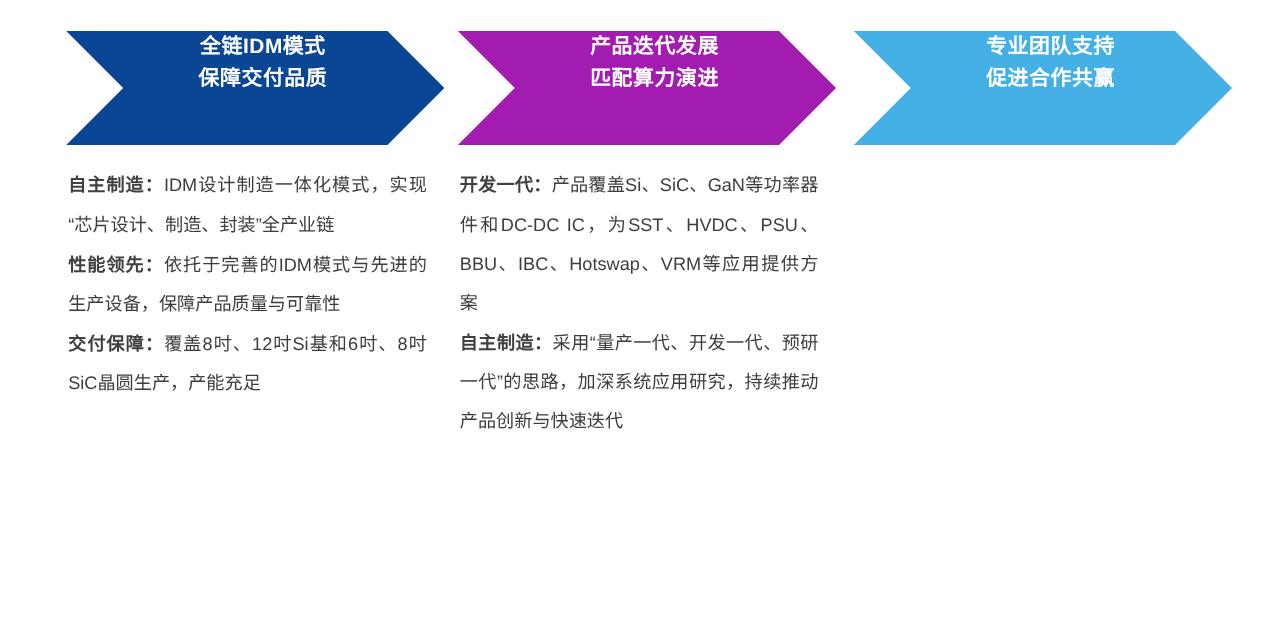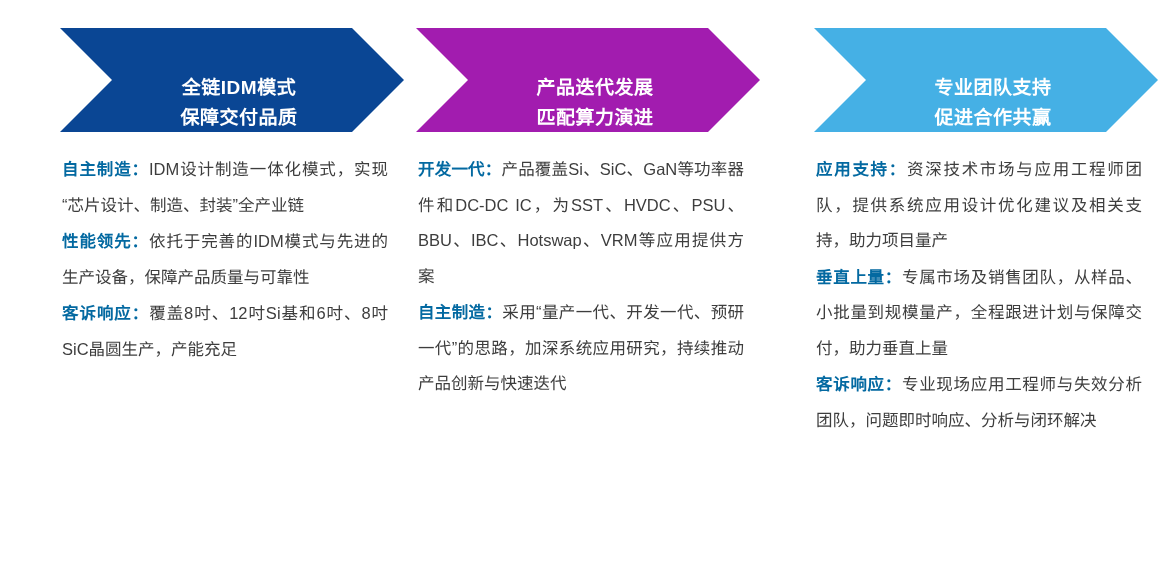--- a/index.html
+++ b/index.html
@@ -23,31 +23,31 @@
 
   
   .col {
     position: absolute;
     top: 0;
     width: 344px;
     height: 575px;
   }
   .col-1 { left: 60px; }
   .col-2 { left: 416px; }
-  .col-3 { left: 814px; }
+  .col-3 { left: 776px; }
 
   
   .banner {
     position: absolute;
     top: 28px;
     left: 0;
     width: 344px;
     height: 104px;
     display: flex;
-    align-items: flex-end;
+    align-items: flex-start;
     justify-content: center;
     -webkit-clip-path: polygon(0 0, 292px 0, 344px 52px, 292px 104px, 0 104px, 52px 52px);
     clip-path: polygon(0 0, 292px 0, 344px 52px, 292px 104px, 0 104px, 52px 52px);
   }
   .banner-text {
     text-align: center;
     color: #ffffff;
     font-size: 19px;
     font-weight: bold;
     line-height: 1.55;
@@ -67,21 +67,21 @@
     margin: 0 0 1px 0;
     font-size: 16.5px;
     line-height: 35.5px;
     color: #3c3c3c;
     text-align: justify;
     text-justify: inter-ideograph;
     text-align-last: left;
   }
   .para .lead {
     font-weight: bold;
-    color: #0369a1;
+    color: #404040;
   }
   .para .rest {
     color: #3d3d3d;
   }
 </style>
 </head>
 <body>
 
 <div class="board">
 
@@ -91,21 +91,21 @@
 保障交付品质</div>
     </div>
     <div class="body-text">
       <p class="para">
         <span class="lead">自主制造：</span><span class="rest">IDM设计制造一体化模式，实现“芯片设计、制造、封装”全产业链</span>
       </p>
       <p class="para">
         <span class="lead">性能领先：</span><span class="rest">依托于完善的IDM模式与先进的生产设备，保障产品质量与可靠性</span>
       </p>
       <p class="para">
-        <span class="lead">客诉响应：</span><span class="rest">覆盖8吋、12吋Si基和6吋、8吋SiC晶圆生产，产能充足</span>
+        <span class="lead">交付保障：</span><span class="rest">覆盖8吋、12吋Si基和6吋、8吋SiC晶圆生产，产能充足</span>
       </p>
     </div>
   </section>
 
   <section class="col col-2">
     <div class="banner" style="background: #a21caf;">
       <div class="banner-text">产品迭代发展
 匹配算力演进</div>
     </div>
     <div class="body-text">
@@ -116,26 +116,15 @@
         <span class="lead">自主制造：</span><span class="rest">采用“量产一代、开发一代、预研一代”的思路，加深系统应用研究，持续推动产品创新与快速迭代</span>
       </p>
     </div>
   </section>
 
   <section class="col col-3">
     <div class="banner" style="background: rgb(69, 176, 229);">
       <div class="banner-text">专业团队支持
 促进合作共赢</div>
     </div>
-    <div class="body-text">
-      <p class="para">
-        <span class="lead">应用支持：</span><span class="rest">资深技术市场与应用工程师团队，提供系统应用设计优化建议及相关支持，助力项目量产</span>
-      </p>
-      <p class="para">
-        <span class="lead">垂直上量：</span><span class="rest">专属市场及销售团队，从样品、小批量到规模量产，全程跟进计划与保障交付，助力垂直上量</span>
-      </p>
-      <p class="para">
-        <span class="lead">客诉响应：</span><span class="rest">专业现场应用工程师与失效分析团队，问题即时响应、分析与闭环解决</span>
-      </p>
-    </div>
   </section>
 
 </div>
 
 </body></html>

